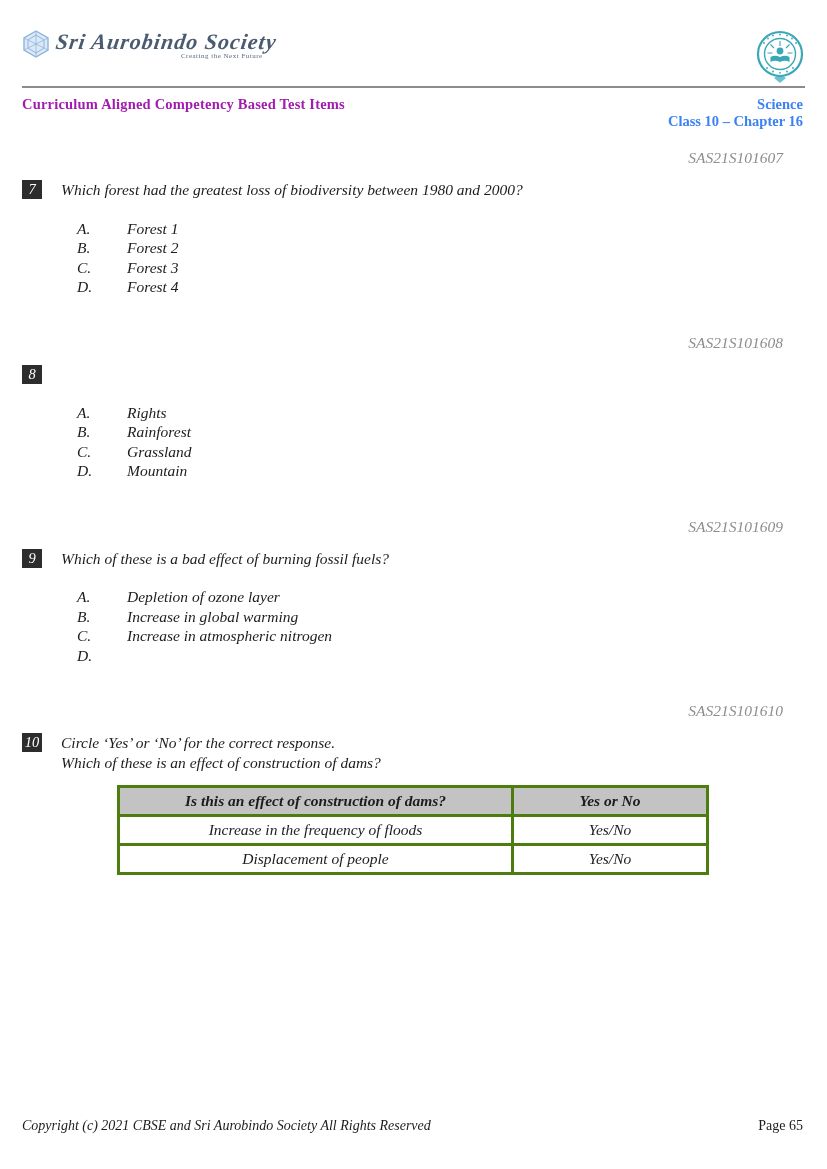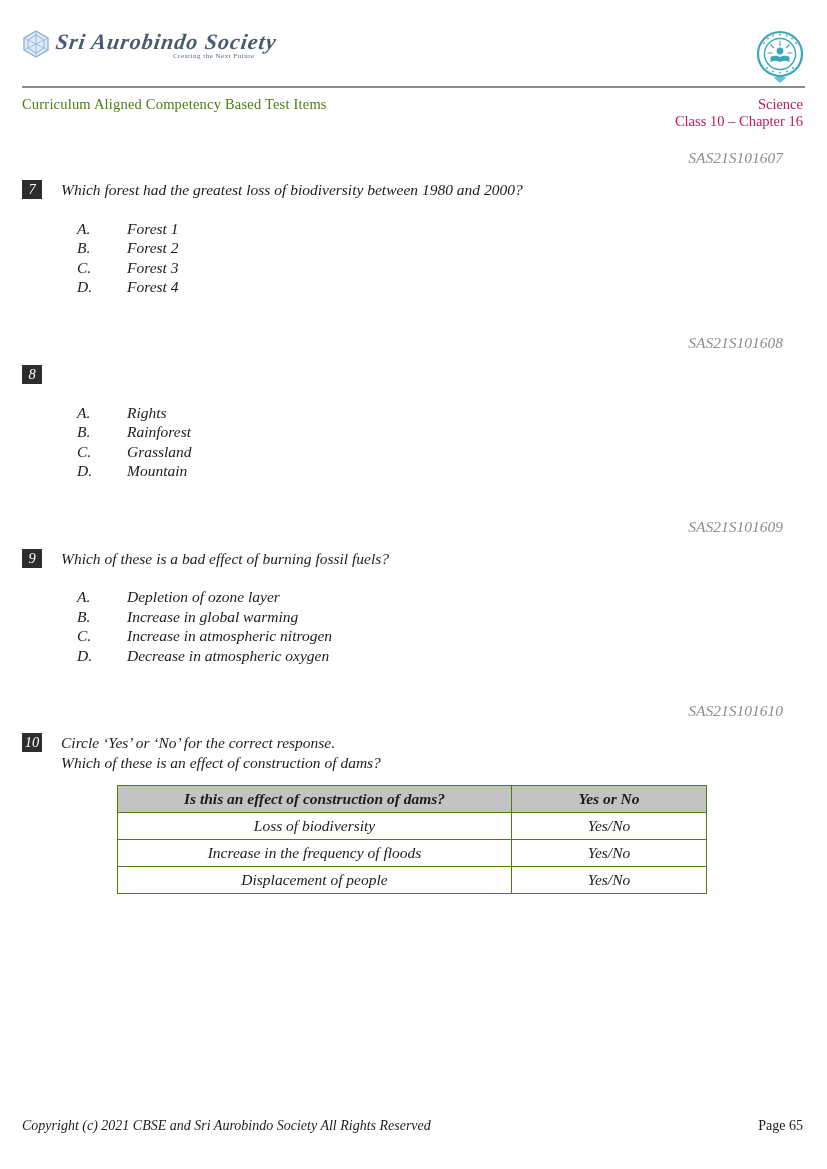--- a/index.html
+++ b/index.html
@@ -22,36 +22,36 @@
   .brand-text { display: flex; flex-direction: column; }
   .brand-name {
     font-style: italic; font-weight: bold;
     font-size: 22px; line-height: 24px;
     color: #4a5a70;
     letter-spacing: 1px;
     transform: skewX(-8deg);
   }
   .brand-tagline {
     font-size: 7px; color: #5a6a80;
-    align-self: flex-end; margin-right: 22px; margin-top: -2px;
+    align-self: flex-end; margin-right: 14px; margin-top: -2px;
     letter-spacing: .5px;
     padding-left: 12px;
   }
   .header-rule {
     position: absolute; top: 86px; left: 22px; right: 22px;
     border-top: 2px solid #8c8c8c;
   }
   .header-meta {
     position: absolute; top: 96px; left: 22px; right: 24px;
     display: flex; justify-content: space-between; align-items: flex-start;
   }
   .doc-title {
-    font-weight: normal; font-size: 14.5px; color: #4d7c0f; letter-spacing: .2px;
-  }
-  .meta-right { text-align: right; font-weight: normal; font-size: 14.5px; color: #be185d; line-height: 17px; }
+    font-weight: bold; font-size: 14.5px; color: #a21caf; letter-spacing: .2px;
+  }
+  .meta-right { text-align: right; font-weight: bold; font-size: 14.5px; color: #3b82f6; line-height: 17px; }
 
   
   .content { position: absolute; top: 148px; left: 22px; right: 22px; font-style: italic; }
   .q-code {
     text-align: right; padding-right: 22px;
     font-size: 15.5px; line-height: 19px; color: #8d8d8d;
     margin-bottom: 13px;
   }
   .q-row { display: flex; align-items: flex-start; }
   .q-num {
@@ -66,21 +66,21 @@
   .opt { display: flex; font-size: 15.5px; line-height: 19.5px; }
   .opt-letter { width: 50px; flex: 0 0 50px; }
 
   
   .q10-table {
     border-collapse: collapse;
     margin: 13px 0 0 95px;
     table-layout: fixed;
   }
   .q10-table th, .q10-table td {
-    border: 1px solid #4d7c0f;
+    border: 3px solid #4d7c0f;
     height: 26px;
     font-size: 15.5px;
     text-align: center;
     padding: 0 6px;
   }
   .q10-table th { background: #c3c3c3; font-weight: bold; color: #1c1c1c; }
   .col-question { width: 394px; }
   .col-yesno { width: 195px; }
 
   
@@ -218,21 +218,20 @@
         <div class="opt">
           <span class="opt-letter">B.</span>
           <span>Increase in global warming</span>
         </div>
         <div class="opt">
           <span class="opt-letter">C.</span>
           <span>Increase in atmospheric nitrogen</span>
         </div>
         <div class="opt">
           <span class="opt-letter">D.</span>
-          <span>Decrease in atmospheric oxygen</span>
         </div>
       </div>
     </div>
 
     <div>
       <div class="q-code">SAS21S101610</div>
       <div class="q-row">
         <span class="q-num">10</span>
         <span class="q-text">
           <div>Circle ‘Yes’ or ‘No’ for the correct response.</div>
@@ -245,24 +244,20 @@
             <col class="col-yesno">
           </colgroup>
         <thead>
           <tr>
             <th>Is this an effect of construction of dams?</th>
             <th>Yes or No</th>
           </tr>
         </thead>
         <tbody>
           <tr>
-            <td>Loss of biodiversity</td>
-            <td>Yes/No</td>
-          </tr>
-          <tr>
             <td>Increase in the frequency of floods</td>
             <td>Yes/No</td>
           </tr>
           <tr>
             <td>Displacement of people</td>
             <td>Yes/No</td>
           </tr>
         </tbody>
       </table>
     </div>

